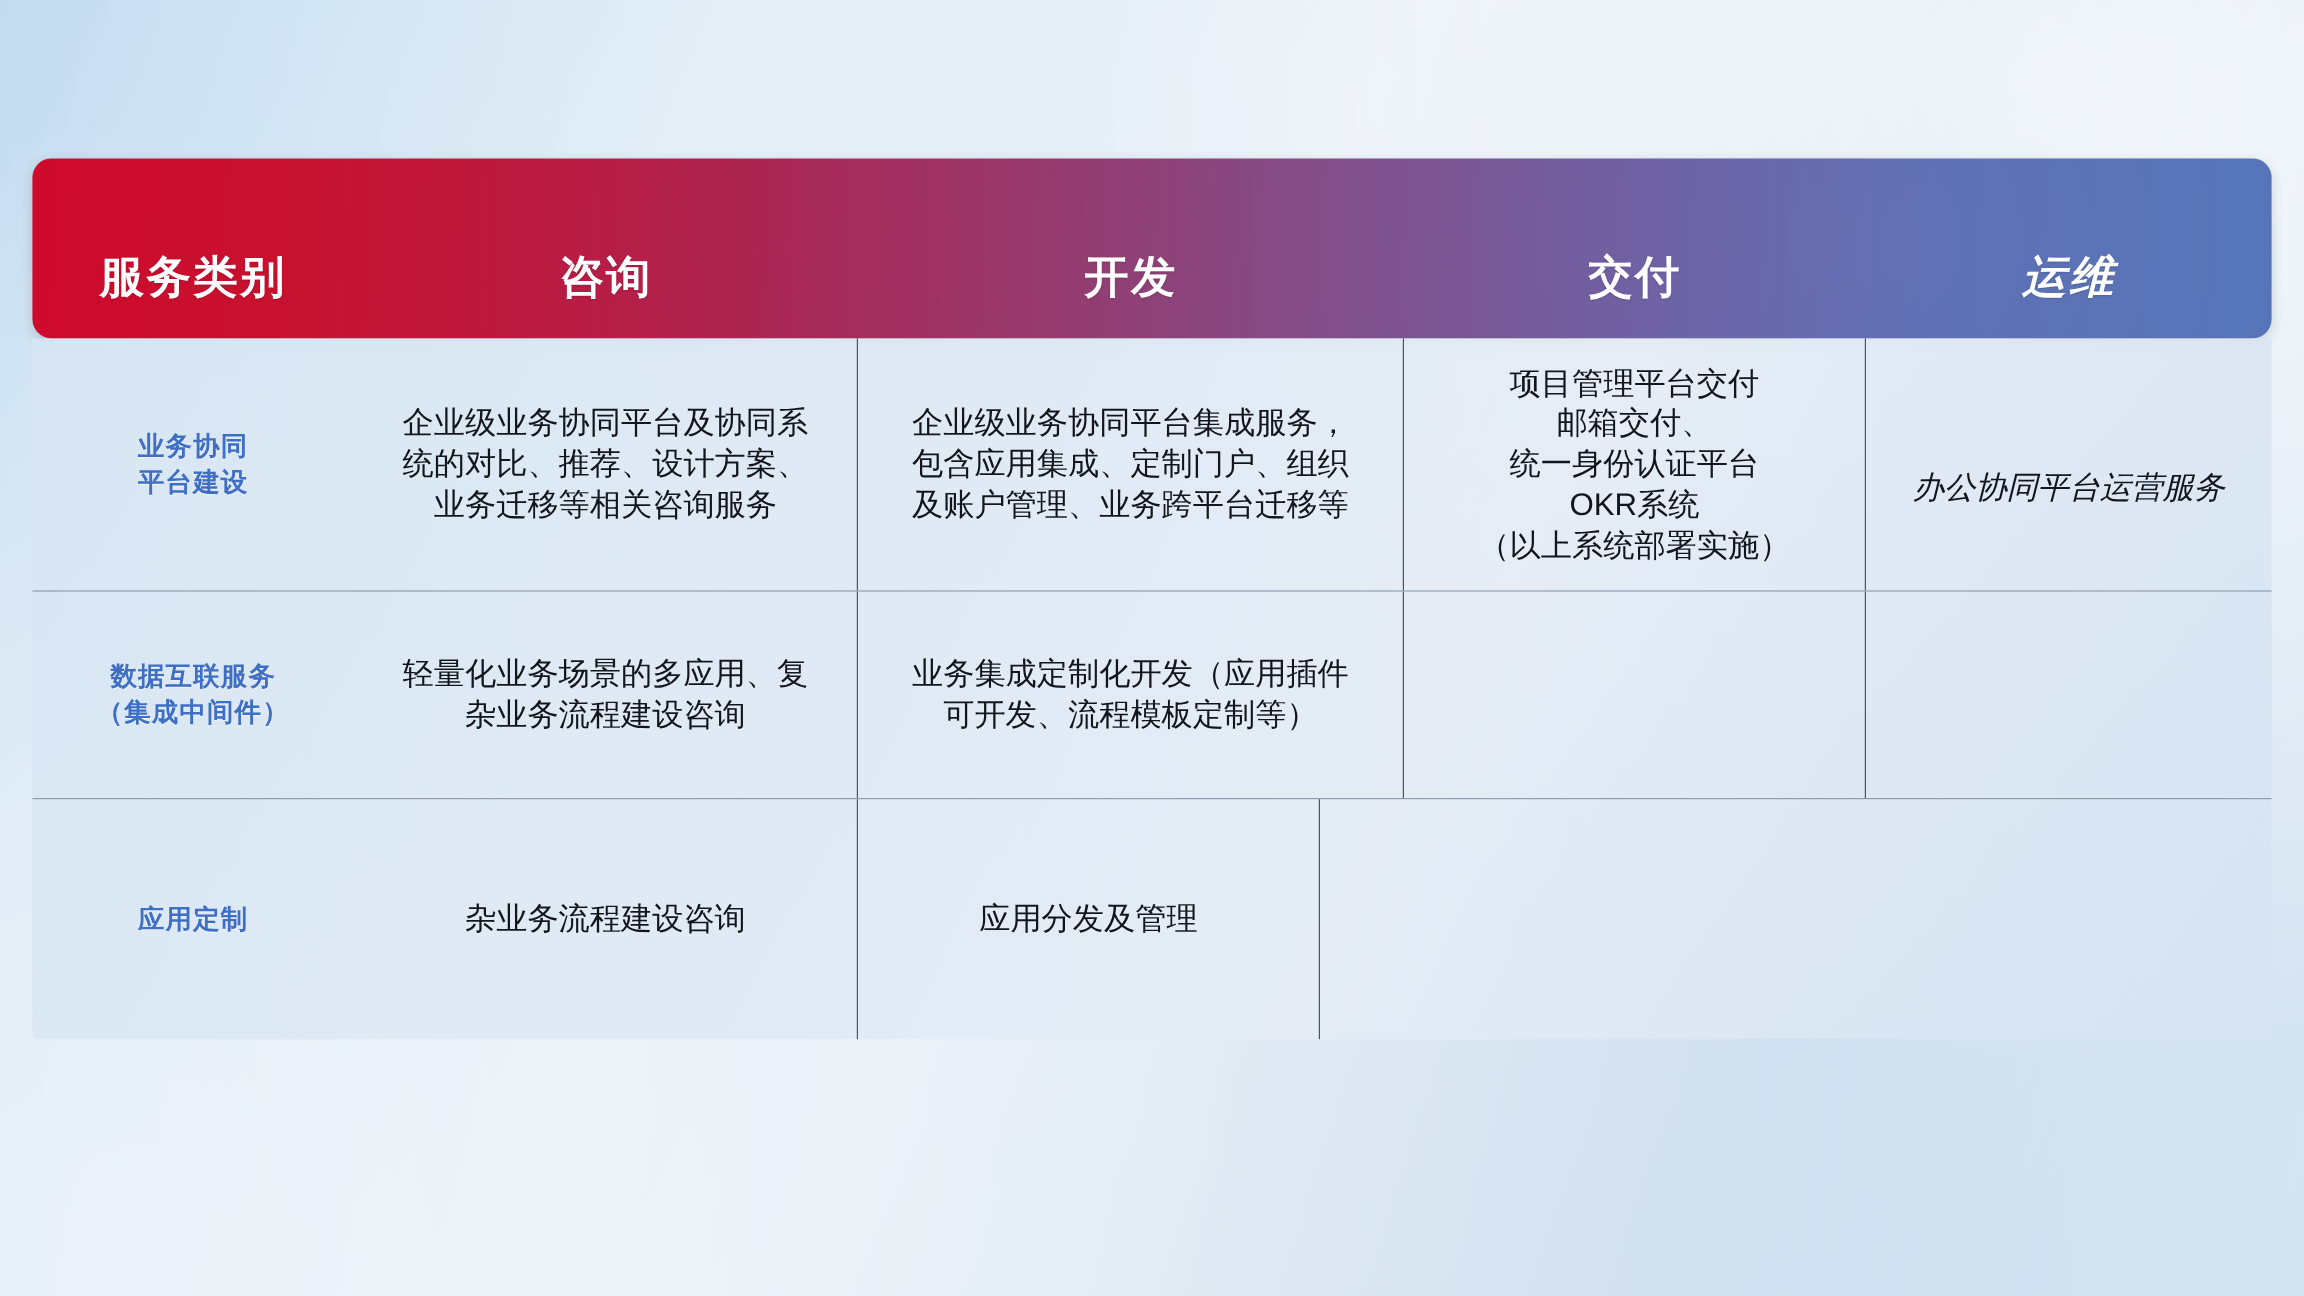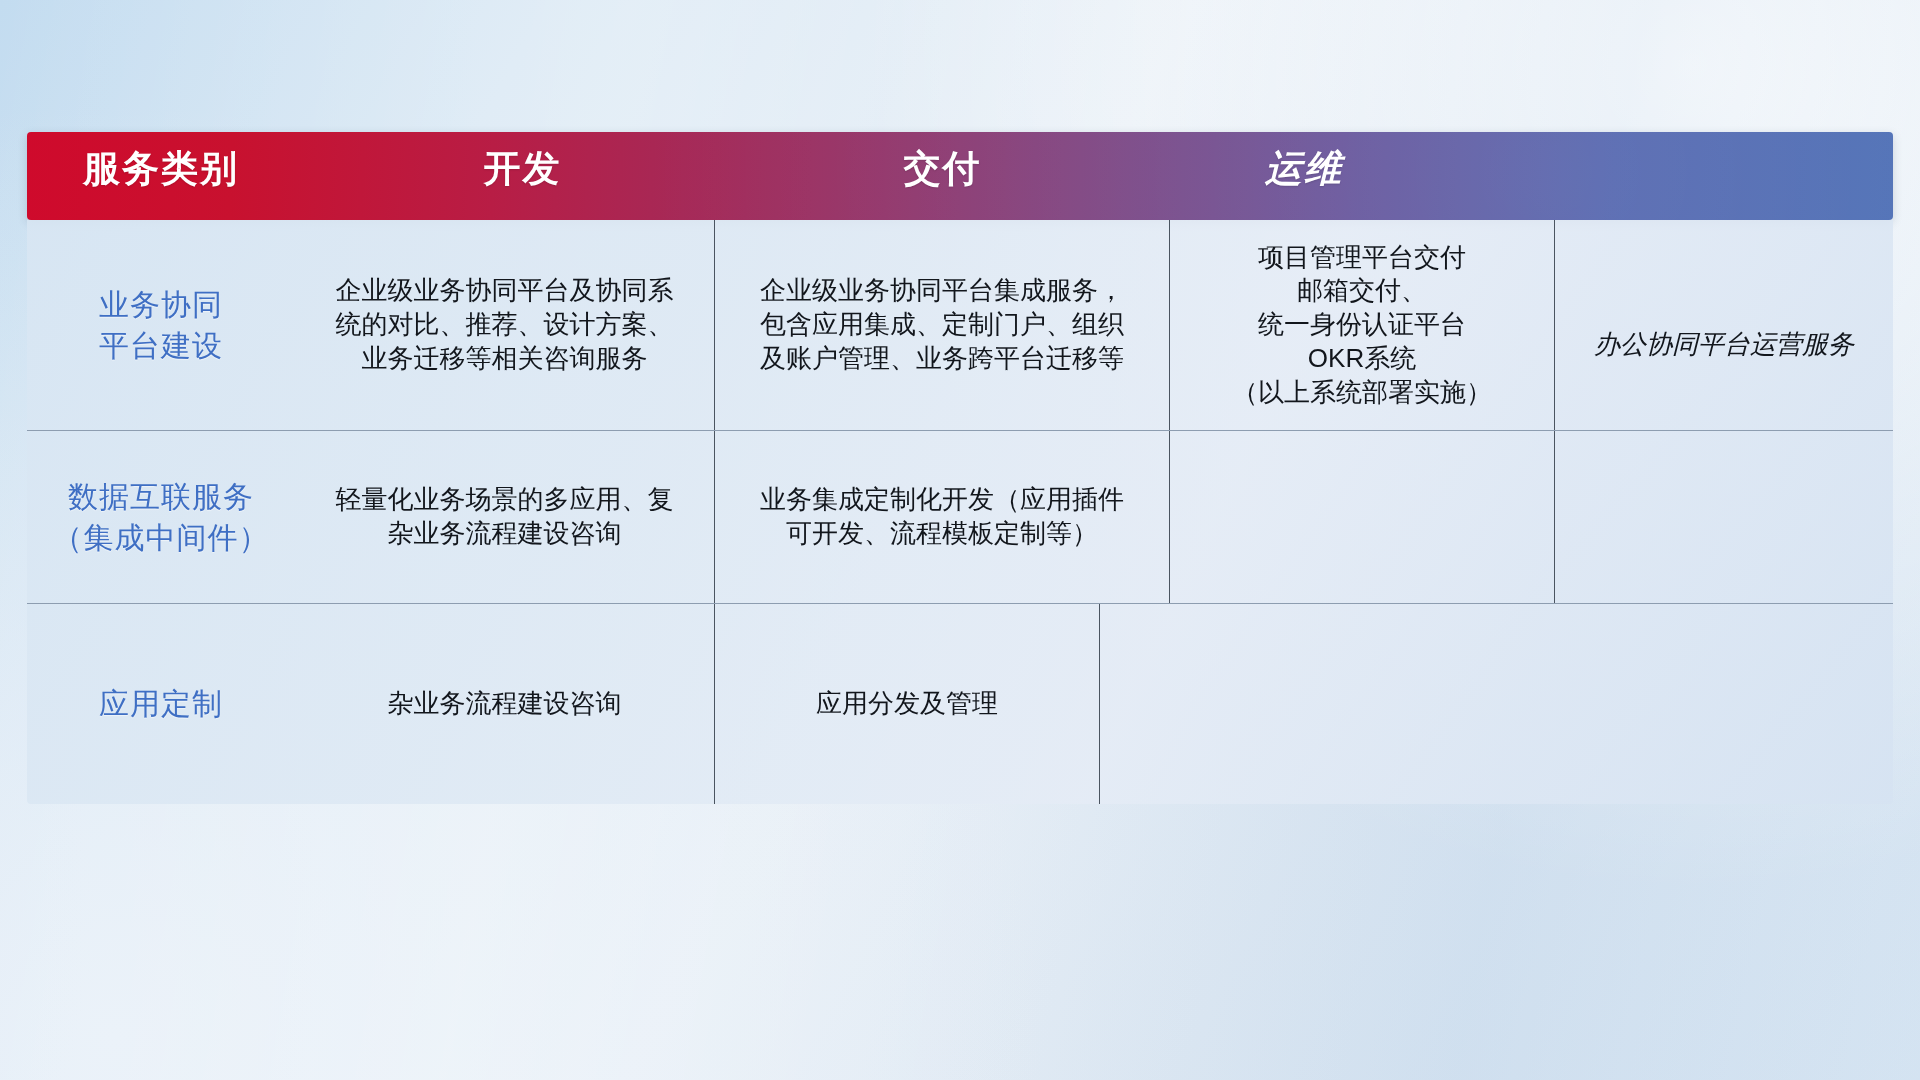--- a/index.html
+++ b/index.html
@@ -22,22 +22,22 @@
     pointer-events:none;
   }
 
   #table-wrap{
     position:absolute;left:27px;top:132px;width:1866px;
   }
 
   
   .thead{
     position:relative;
-    height:88px;
-    border-radius:4px;
+    height:150px;
+    border-radius:16px;
     background:linear-gradient(92deg,
         #cf0a2c 0%,
         #c8112f 11%,
         #b81d45 25%,
         #9a3163 42%,
         #7b4583 58%,
         #62549c 72%,
         #4f62ad 85%,
         #4a6cb4 100%);
     box-shadow:0 3px 10px rgba(40,60,90,0.18);
@@ -83,22 +83,22 @@
     line-height:1.30;
     color:#12161c;
     text-align:center;
     white-space:pre-line;
     border-right:1.4px solid #4a5460;
   }
   .td.nodiv{border-right:none;}
   .td.lastcol{border-right:none;margin-top:40px;}
   .td.cat{
     color:#3f6fc4;
-    font-weight:normal;
-    font-size:30px;
+    font-weight:bold;
+    font-size:22px;
     letter-spacing:1px;
     line-height:1.38;
     text-shadow:0 1px 1px rgba(255,255,255,0.55);
   }
 
   
   .c0{width:268px;}
   .c1{width:420px;}
   .c2{width:455px;}
   .c3{width:385px;}
@@ -110,20 +110,21 @@
 </style>
 </head>
 <body>
 
 <div id="stage">
 
   <div id="table-wrap">
 
     <div class="thead">
       <div class="th c0">服务类别</div>
+      <div class="th c1">咨询</div>
       <div class="th c2">开发</div>
       <div class="th c3">交付</div>
       <div class="th c4">运维</div>
     </div>
 
     <div class="tbody">
 
       <div class="trow r0">
         <div class="td cat c0 nodiv">业务协同
 平台建设</div>

